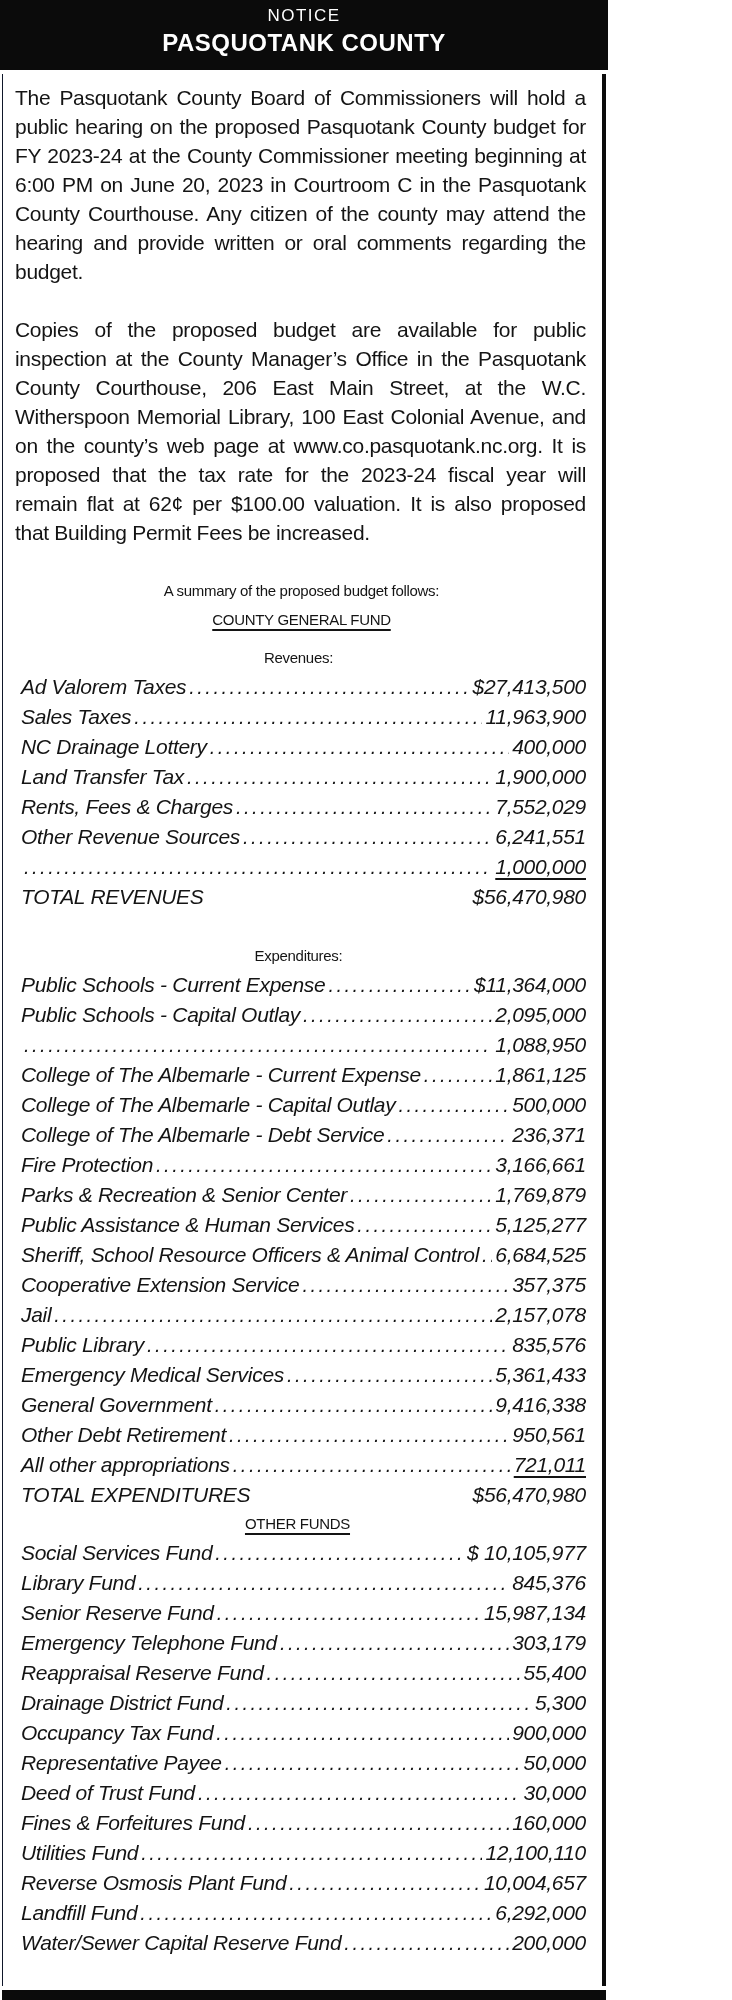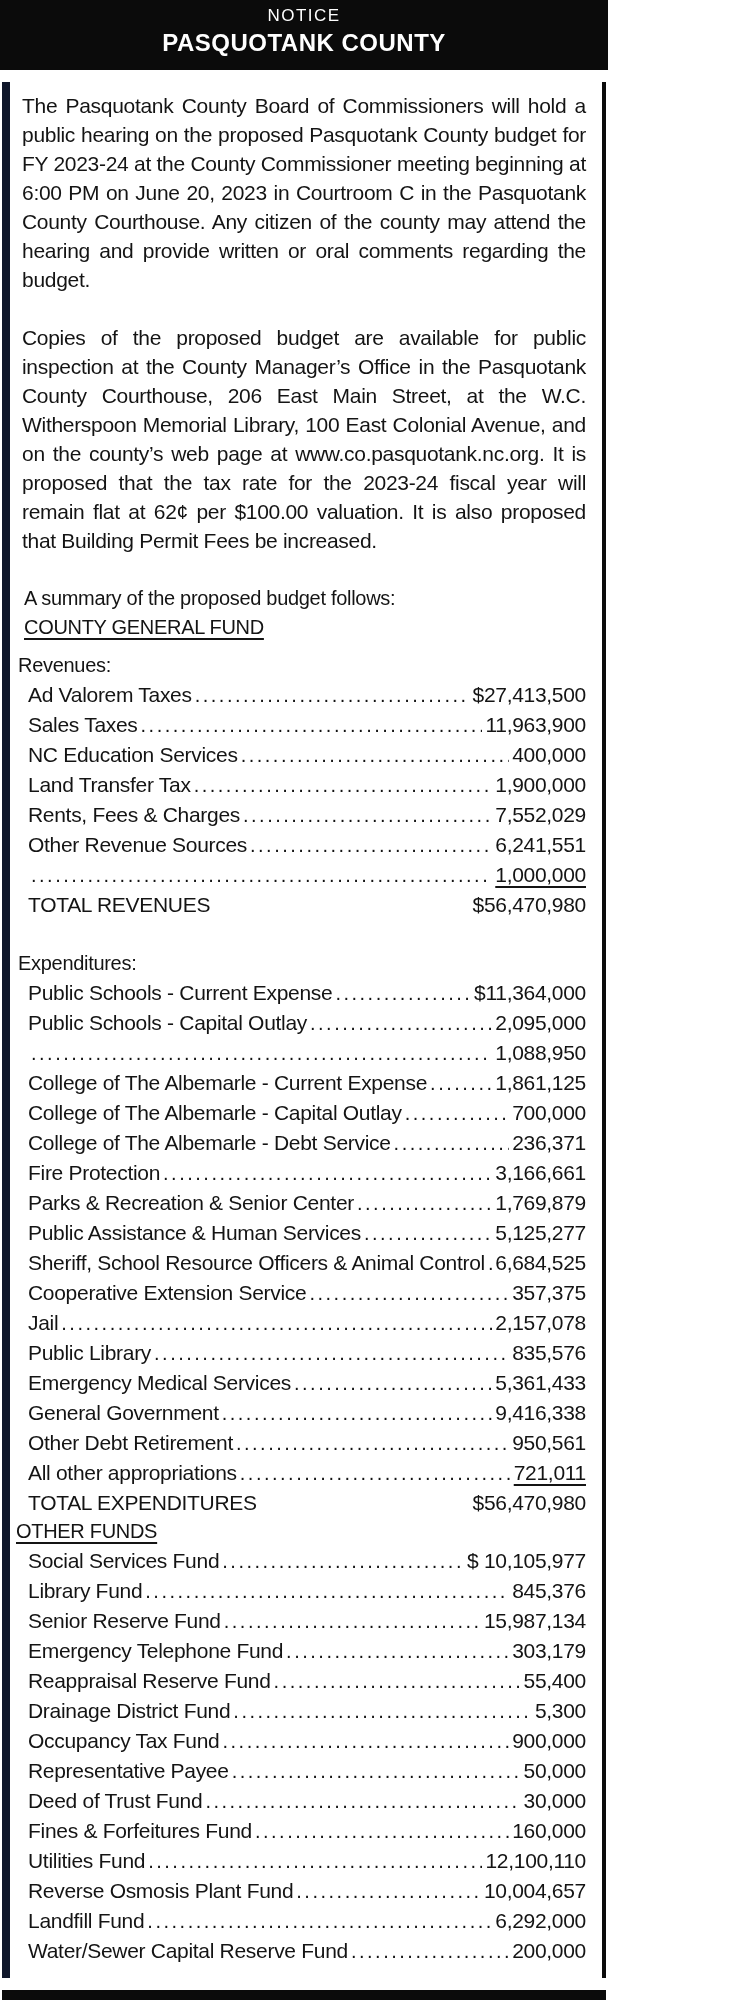--- a/index.html
+++ b/index.html
@@ -28,49 +28,50 @@
     font-weight:400;
   }
   .county-title {
     font-size:24px;
     line-height:36px;
     font-weight:700;
     letter-spacing:0.5px;
   }
   .frame {
     flex:1;
-    margin:12px 2px;
-    border-left:8px solid #0f172a;
+    margin:4px 2px;
+    border-left:1px solid #0f172a;
     border-right:4px solid #0b0b0b;
     padding:9px 16px 0 6px;
     overflow:hidden;
   }
   .bottom-bar { height:10px; background:#0b0b0b; margin:0 2px; }
   .para {
     font-size:21px;
     line-height:29px;
     letter-spacing:-0.3px;
     text-align:justify;
     margin:0 0 29px 6px;
   }
   .line {
-    font-size:20px;
+    font-size:15px;
     line-height:29px;
     letter-spacing:-0.3px;
+    text-align:center;
   }
   .summary-intro { margin-left:8px; }
   .fund-heading {
     margin-left:8px;
     margin-bottom:9px;
     text-decoration:underline;
     text-decoration-thickness:2px;
     text-underline-offset:4px;
   }
   .section-heading { margin-left:2px; }
-  .rows { margin-left:12px; }
+  .rows { margin-left:12px;font-style:italic; }
   .brow {
     display:flex;
     align-items:baseline;
     font-size:21px;
     line-height:29px;
     letter-spacing:-0.3px;
   }
   .brow .lbl { white-space:nowrap; }
   .brow .dots {
     flex:1;
@@ -124,21 +125,21 @@
             <span class="lbl">Ad Valorem Taxes</span>
             <span class="dots"></span>
             <span class="val">$27,413,500</span>
           </div>
           <div class="brow">
             <span class="lbl">Sales Taxes</span>
             <span class="dots"></span>
             <span class="val">11,963,900</span>
           </div>
           <div class="brow">
-            <span class="lbl">NC Education Services</span>
+            <span class="lbl">NC Drainage Lottery</span>
             <span class="dots"></span>
             <span class="val">400,000</span>
           </div>
           <div class="brow">
             <span class="lbl">Land Transfer Tax</span>
             <span class="dots"></span>
             <span class="val">1,900,000</span>
           </div>
           <div class="brow">
             <span class="lbl">Rents, Fees &amp; Charges</span>
@@ -180,21 +181,21 @@
             <span class="val">1,088,950</span>
           </div>
           <div class="brow">
             <span class="lbl">College of The Albemarle - Current Expense</span>
             <span class="dots"></span>
             <span class="val">1,861,125</span>
           </div>
           <div class="brow">
             <span class="lbl">College of The Albemarle - Capital Outlay</span>
             <span class="dots"></span>
-            <span class="val">700,000</span>
+            <span class="val">500,000</span>
           </div>
           <div class="brow">
             <span class="lbl">College of The Albemarle - Debt Service</span>
             <span class="dots"></span>
             <span class="val">236,371</span>
           </div>
           <div class="brow">
             <span class="lbl">Fire Protection</span>
             <span class="dots"></span>
             <span class="val">3,166,661</span>

